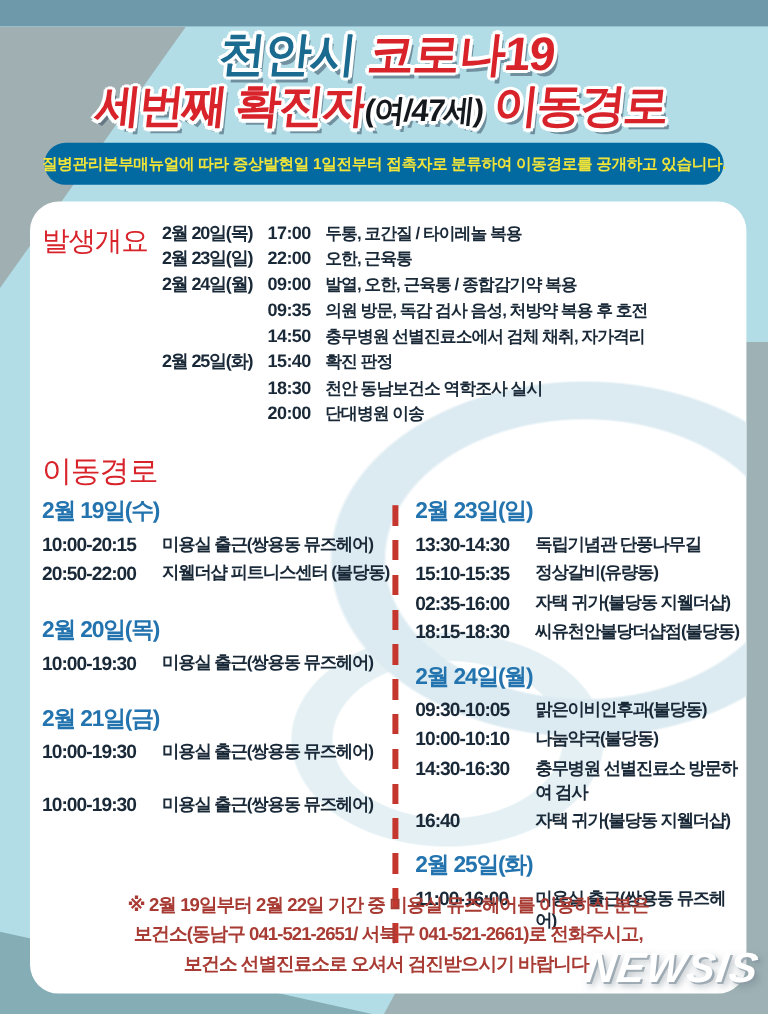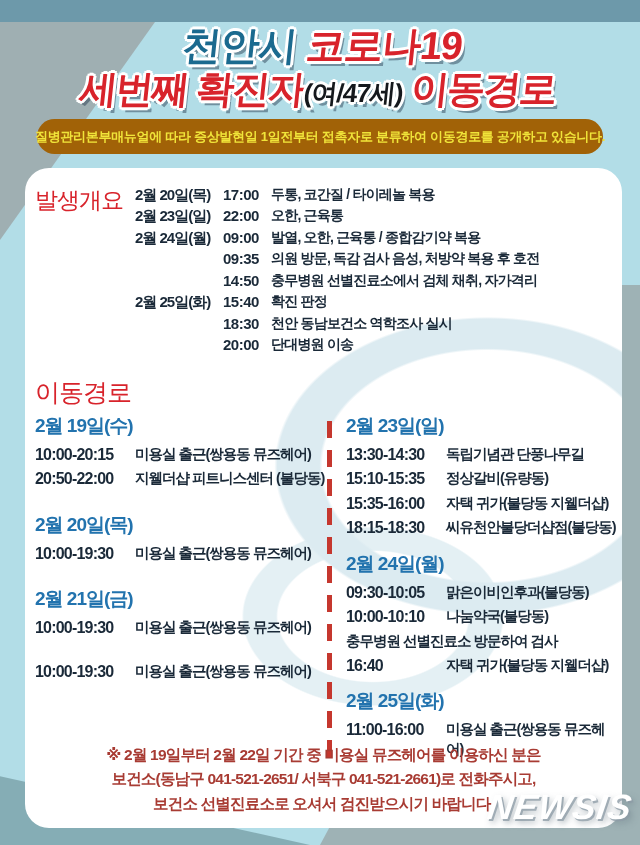--- a/index.html
+++ b/index.html
@@ -25,21 +25,21 @@
   .title .ln2 { font-size:38px; letter-spacing:-2px; }
   .t-blue { color:#1b6a8f; }
   .t-red  { color:#d8232b; }
   .t-blk  { color:#15181c; font-size:26px; letter-spacing:-1px; }
   .outl { text-shadow:
       -2px -2px 0 #fff, 2px -2px 0 #fff, -2px 2px 0 #fff, 2px 2px 0 #fff,
       -3px 0 0 #fff, 3px 0 0 #fff, 0 -3px 0 #fff, 0 3px 0 #fff,
       4px 5px 0 rgba(30,50,70,.45); }
 
   
-  .banner { position:absolute; top:119px; left:37px; width:566px; height:35px; background:#a16207;
+  .banner { position:absolute; top:119px; left:37px; width:566px; height:35px; background:#0369a1;
             border-radius:18px; z-index:5; display:flex; align-items:center; justify-content:center; }
   .banner span { color:#f0e439; font-size:13px; font-weight:800; letter-spacing:-0.3px; white-space:nowrap; }
 
   
   .card { position:absolute; top:168px; left:25px; width:597px; height:660px; background:#ffffff;
           border-radius:24px; z-index:3; overflow:hidden; }
   .swirl { position:absolute; top:110px; left:140px; width:520px; height:470px; pointer-events:none;
            background:
             radial-gradient(ellipse 300px 210px at 62% 40%, rgba(255,255,255,0) 55%, #dcebf1 56%, #dcebf1 70%, rgba(255,255,255,0) 71%),
             radial-gradient(ellipse 190px 130px at 40% 72%, rgba(255,255,255,0) 50%, #e4f0f4 51%, #e4f0f4 68%, rgba(255,255,255,0) 69%); }
@@ -191,39 +191,40 @@
           <div class="day-date">2월 23일(일)</div>
           <div class="it-row">
               <span class="it-time">13:30-14:30</span>
               <span class="it-place">독립기념관 단풍나무길</span>
             </div>
           <div class="it-row">
               <span class="it-time">15:10-15:35</span>
               <span class="it-place">정상갈비(유량동)</span>
             </div>
           <div class="it-row">
-              <span class="it-time">15:35-16:00</span>
+              <span class="it-time">02:35-16:00</span>
               <span class="it-place">자택 귀가(불당동 지웰더샵)</span>
             </div>
           <div class="it-row">
               <span class="it-time">18:15-18:30</span>
               <span class="it-place">씨유천안불당더샵점(불당동)</span>
             </div>
         </div>
         <div class="day">
           <div class="day-date">2월 24일(월)</div>
           <div class="it-row">
               <span class="it-time">09:30-10:05</span>
               <span class="it-place">맑은이비인후과(불당동)</span>
             </div>
           <div class="it-row">
               <span class="it-time">10:00-10:10</span>
               <span class="it-place">나눔약국(불당동)</span>
             </div>
           <div class="it-row">
+              <span class="it-time">14:30-16:30</span>
               <span class="it-place">충무병원 선별진료소 방문하여 검사</span>
             </div>
           <div class="it-row">
               <span class="it-time">16:40</span>
               <span class="it-place">자택 귀가(불당동 지웰더샵)</span>
             </div>
         </div>
         <div class="day">
           <div class="day-date">2월 25일(화)</div>
           <div class="it-row">

